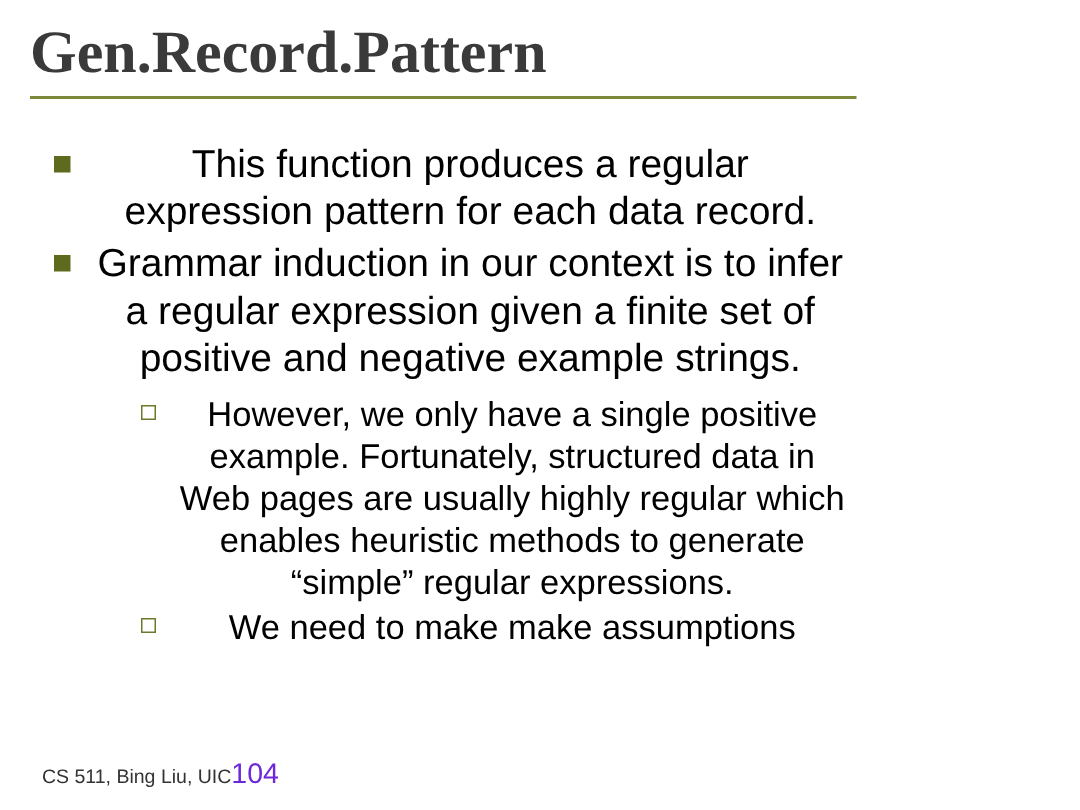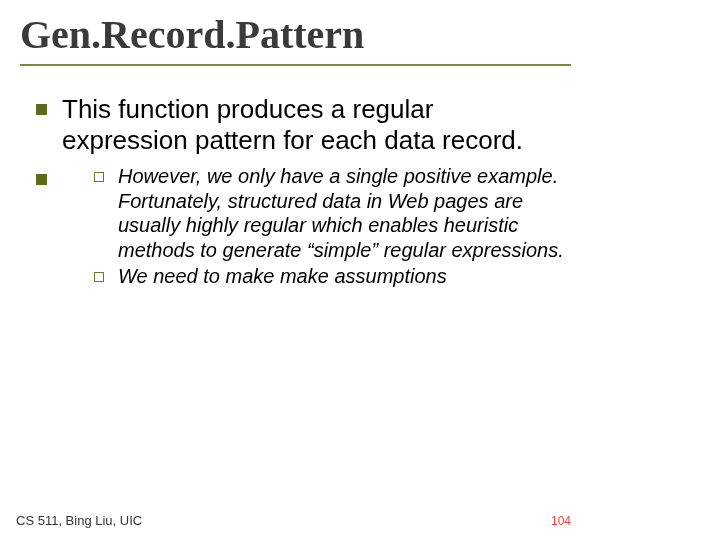--- a/index.html
+++ b/index.html
@@ -32,20 +32,21 @@
   .title-rule {
     height: 2px;
     background: #7a8a3a;
     margin-top: 8px;
     width: 100%;
   }
   .body {
     padding-top: 22px;
     padding-left: 6px;
     padding-right: 6px;
+    text-align: center;
   }
   ul.main {
     list-style: none;
     margin: 0;
     padding: 0;
   }
   ul.main > li {
     position: relative;
     padding-left: 36px;
     font-size: 26px;
@@ -62,65 +63,65 @@
     background: #5e6b1e;
   }
   ul.sub {
     list-style: none;
     margin: 8px 0 0 0;
     padding: 0 0 0 26px;
   }
   ul.sub > li {
     position: relative;
     padding-left: 30px;
-    font-size: 20px;
+    font-size: 23px;
     line-height: 1.22;
     margin-bottom: 2px;
-    font-style: italic;
   }
   ul.sub > li::before {
     content: "";
     position: absolute;
     left: 6px;
     top: 8px;
     width: 10px;
     height: 10px;
     border: 1px solid #6a7a2a;
     box-sizing: border-box;
     background: #fff;
   }
   .footer {
     position: absolute;
-    left: 16px;
+    left: 28px;
     right: 20px;
     bottom: 12px;
     display: flex;
-    justify-content: space-between;
+    justify-content: flex-start;
     align-items: baseline;
     font-size: 13px;
     color: #333;
   }
   .pagenum {
-    color: #ef4444;
-    font-size: 12px;
+    color: #6d28d9;
+    font-size: 19px;
   }
 </style>
 </head>
 <body>
 
 <div class="slide">
   <div class="title-block">
     <h1 class="title">Gen.Record.Pattern</h1>
     <div class="title-rule"></div>
   </div>
 
   <div class="body">
     <ul class="main">
       <li>This function produces a regular expression pattern for each data record.</li>
       <li>
+        <span>Grammar induction in our context is to infer a regular expression given a finite set of positive and negative example strings.</span>
         <ul class="sub">
           <li>However, we only have a single positive example. Fortunately, structured data in Web pages are usually highly regular which enables heuristic methods to generate “simple” regular expressions.</li>
           <li>We need to make make assumptions</li>
         </ul>
       </li>
     </ul>
   </div>
 
   <div class="footer">
     <span>CS 511, Bing Liu, UIC</span>

